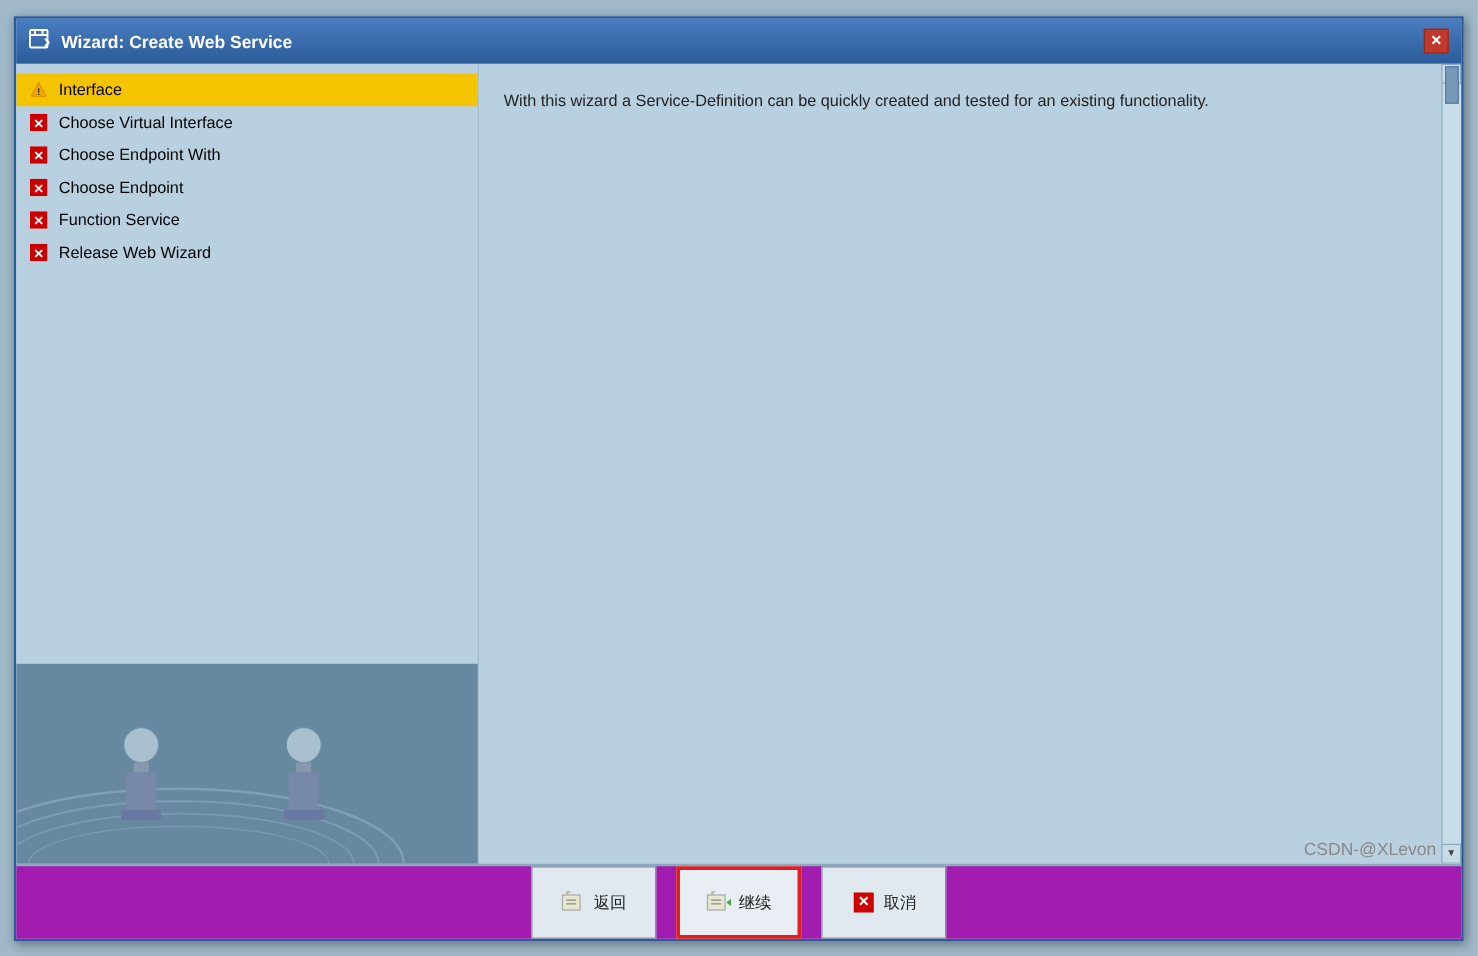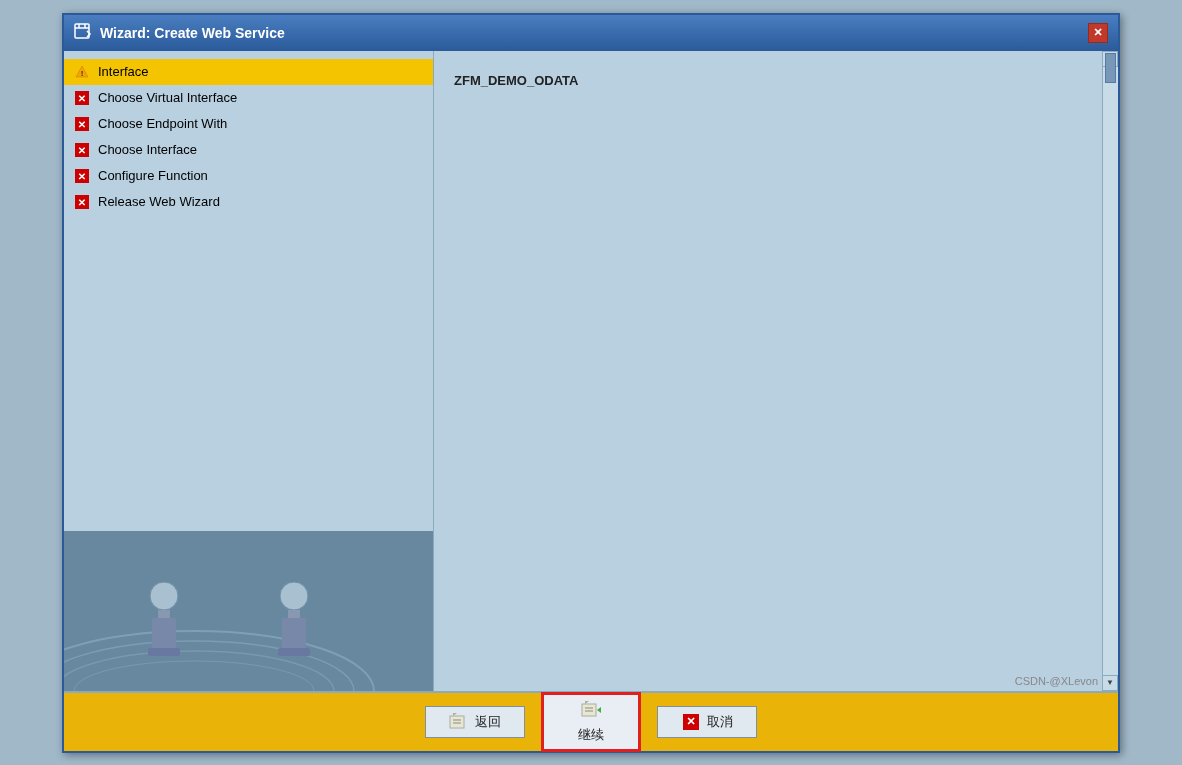--- a/index.html
+++ b/index.html
@@ -10,21 +10,21 @@
       width: 1182px;
       height: 765px;
       overflow: hidden;
       display: flex;
       flex-direction: column;
       align-items: center;
       justify-content: center;
     }
 
     .dialog {
-      width: 1058px;
+      width: 1160px;
       height: 740px;
       border: 2px solid #2a5a9a;
       background: #d6e4f0;
       display: flex;
       flex-direction: column;
       box-shadow: 2px 2px 8px rgba(0,0,0,0.4);
     }
 
     .title-bar {
       background: linear-gradient(to bottom, #4a7ec0, #2a5a9a);
@@ -177,24 +177,23 @@
       color: #222;
     }
 
     .right-content .function-name {
       font-weight: bold;
       color: #222;
     }
 
     .footer {
       height: 60px;
-      background: #eab308;
+      background: #a21caf;
       border-top: 2px solid #8aaabe;
       display: flex;
-      align-items: center;
       justify-content: center;
       gap: 16px;
       flex-shrink: 0;
       font-family: Liberation Serif, serif;
     }
 
     .footer-btn {
       display: flex;
       align-items: center;
       gap: 6px;
@@ -204,21 +203,20 @@
       cursor: pointer;
       font-size: 13px;
       color: #222;
       min-width: 100px;
       justify-content: center;
     }
 
     .footer-btn.highlighted {
       border: 3px solid #e02020;
       background: #e8eef4;
-      flex-direction: column;
     }
 
     .footer-btn-icon {
       width: 20px;
       height: 20px;
       display: flex;
       align-items: center;
       justify-content: center;
     }
 
@@ -231,21 +229,21 @@
       justify-content: center;
       color: white;
       font-size: 11px;
       font-weight: bold;
     }
 
     .watermark {
       position: absolute;
       bottom: 4px;
       right: 20px;
-      font-size: 11px;
+      font-size: 14px;
       color: #888;
     }
   </style>
 </head>
 <body>
 
 <div class="dialog">
 
   <div class="title-bar">
     <div class="title-bar-left">
@@ -299,31 +297,31 @@
           <span>Choose Endpoint With</span>
         </li>
 
         <li class="nav-item">
           <span class="nav-icon">
             <svg width="14" height="14" viewBox="0 0 14 14">
               <rect x="0" y="0" width="14" height="14" fill="#cc0000"></rect>
               <text x="7" y="11" text-anchor="middle" font-size="10" font-weight="bold" fill="white">✕</text>
             </svg>
           </span>
-          <span>Choose Interface</span>
+          <span>Choose Endpoint</span>
         </li>
 
         <li class="nav-item">
           <span class="nav-icon">
             <svg width="14" height="14" viewBox="0 0 14 14">
               <rect x="0" y="0" width="14" height="14" fill="#cc0000"></rect>
               <text x="7" y="11" text-anchor="middle" font-size="10" font-weight="bold" fill="white">✕</text>
             </svg>
           </span>
-          <span>Configure Function</span>
+          <span>Function Service</span>
         </li>
 
         <li class="nav-item">
           <span class="nav-icon">
             <svg width="14" height="14" viewBox="0 0 14 14">
               <rect x="0" y="0" width="14" height="14" fill="#cc0000"></rect>
               <text x="7" y="11" text-anchor="middle" font-size="10" font-weight="bold" fill="white">✕</text>
             </svg>
           </span>
           <span>Release Web Wizard</span>
@@ -348,21 +346,21 @@
           <ellipse cx="230" cy="65" rx="14" ry="14" fill="#a8c0d0" stroke="#7090a8" stroke-width="1"></ellipse>
           <rect x="224" y="79" width="12" height="8" fill="#8898b0"></rect>
           <rect x="218" y="87" width="24" height="30" fill="#7888a8" rx="2"></rect>
           <rect x="214" y="117" width="32" height="8" fill="#6878a0" rx="2"></rect>
         </svg>
       </div>
     </div>
 
     <div class="right-panel">
       <div class="right-content">
-        <p class="function-name">ZFM_DEMO_ODATA</p>
+        <p>With this wizard a Service-Definition can be quickly created and tested for an existing functionality.</p>
       </div>
 
       <div class="scrollbar-track">
         <div class="scrollbar-arrow up">▲</div>
         <div class="scrollbar-thumb"></div>
         <div class="scrollbar-arrow down">▼</div>
       </div>
       <div class="watermark">CSDN-@XLevon</div>
     </div>
   </div>

